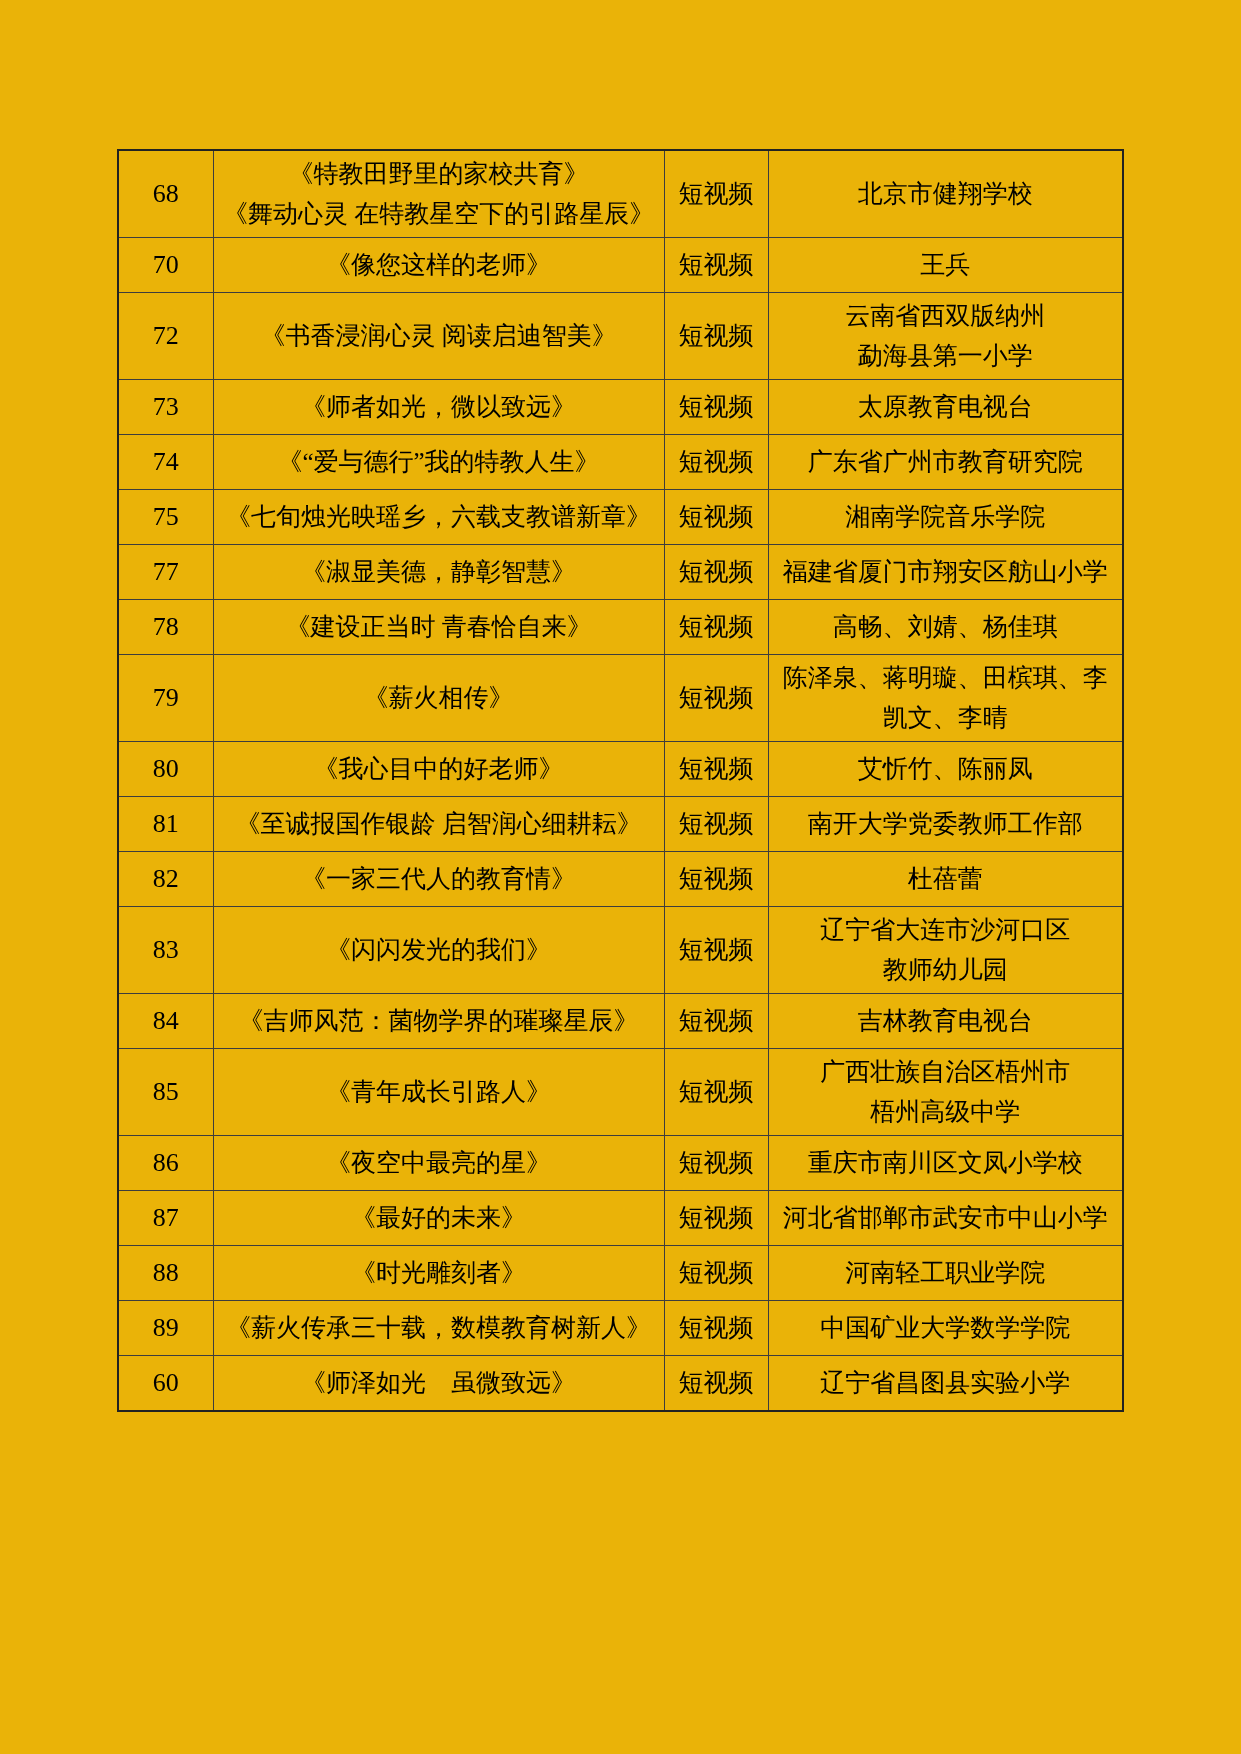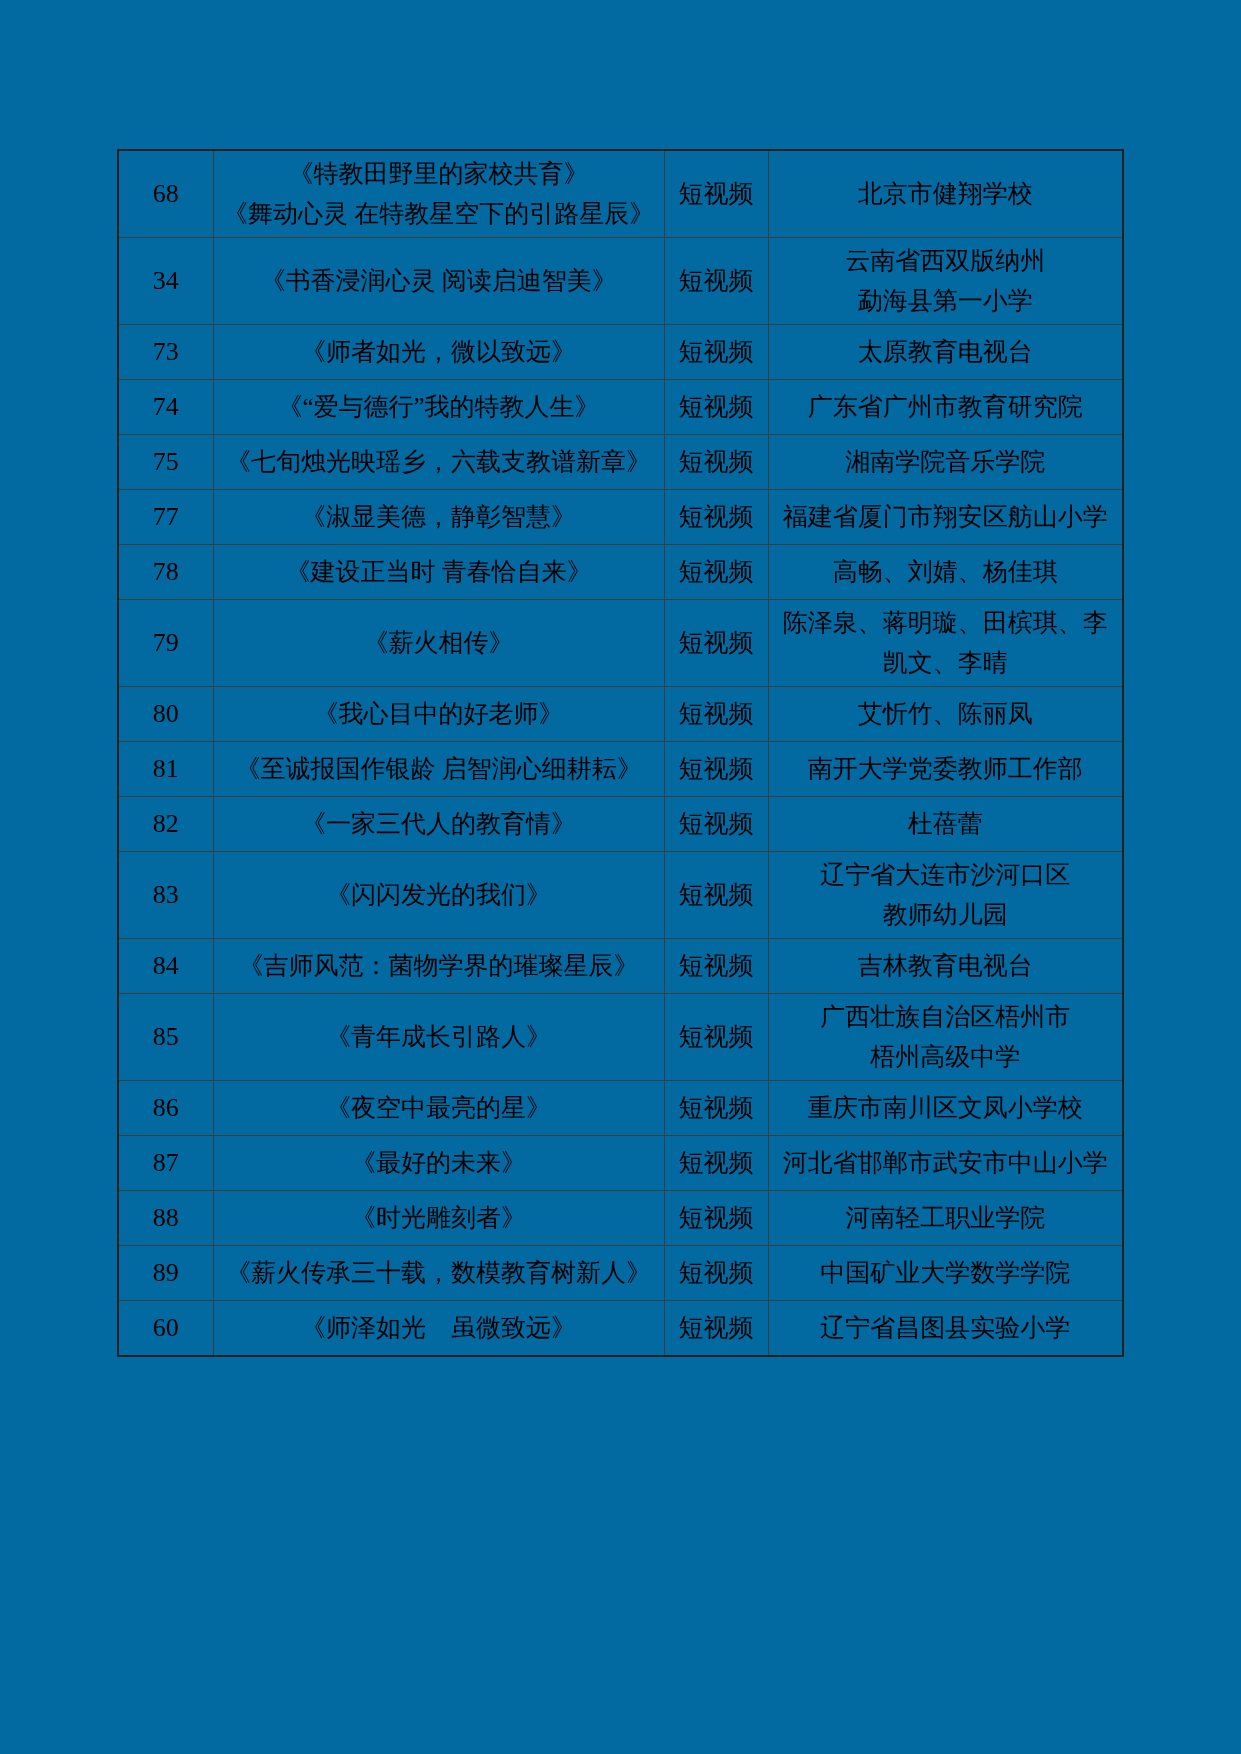--- a/index.html
+++ b/index.html
@@ -4,21 +4,21 @@
 <style>
   html, body {
     margin: 0;
     padding: 0;
     background: #ffffff;
   }
   .page {
     position: relative;
     width: 1241px;
     height: 1754px;
-    background: #0369a1;
+    background: #eab308;
     font-family: "Liberation Serif", "DejaVu Serif", serif;
     color: #000000;
     overflow: hidden;
   }
   table.award-table {
     position: absolute;
     left: 117px;
     top: 149px;
     width: 1005px;
     border-collapse: collapse;
@@ -61,24 +61,34 @@
             <div class="line">《特教田野里的家校共育》</div>
             <div class="line">《舞动心灵 在特教星空下的引路星辰》</div>
           </td>
     <td class="type-cell"><span>短视频</span></td>
     <td class="org-cell">
             <div class="line">北京市健翔学校</div>
           </td>
   </tr>
 
 
-
-
-  <tr>
-    <td class="no-cell"><span>34</span></td>
+  <tr>
+    <td class="no-cell"><span>70</span></td>
+    <td class="title-cell">
+            <div class="line">《像您这样的老师》</div>
+          </td>
+    <td class="type-cell"><span>短视频</span></td>
+    <td class="org-cell">
+            <div class="line">王兵</div>
+          </td>
+  </tr>
+
+
+  <tr>
+    <td class="no-cell"><span>72</span></td>
     <td class="title-cell">
             <div class="line">《书香浸润心灵 阅读启迪智美》</div>
           </td>
     <td class="type-cell"><span>短视频</span></td>
     <td class="org-cell">
             <div class="line">云南省西双版纳州</div>
             <div class="line">勐海县第一小学</div>
           </td>
   </tr>
 

